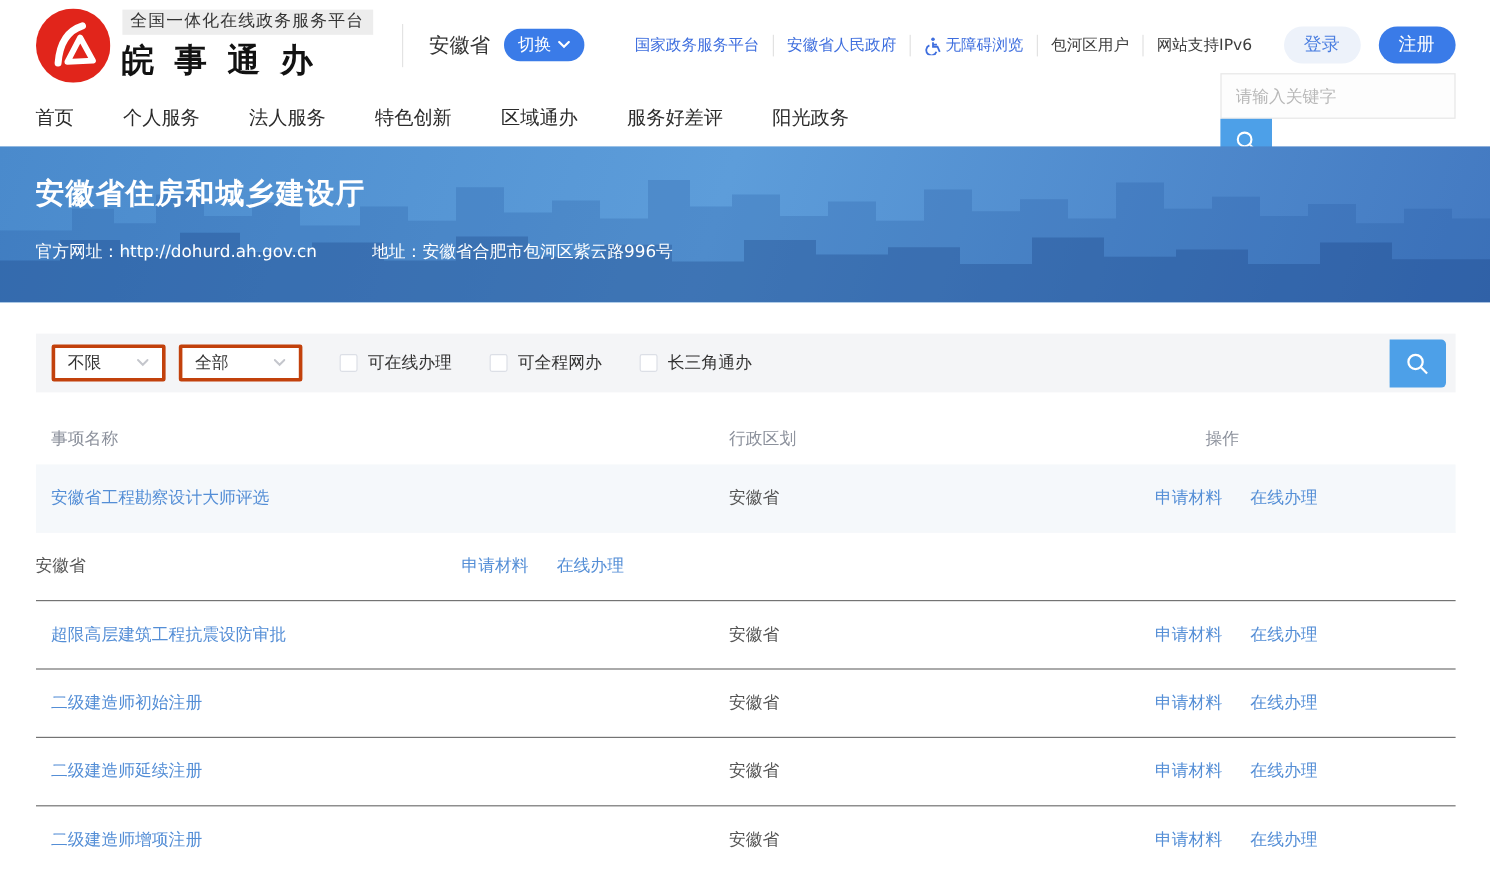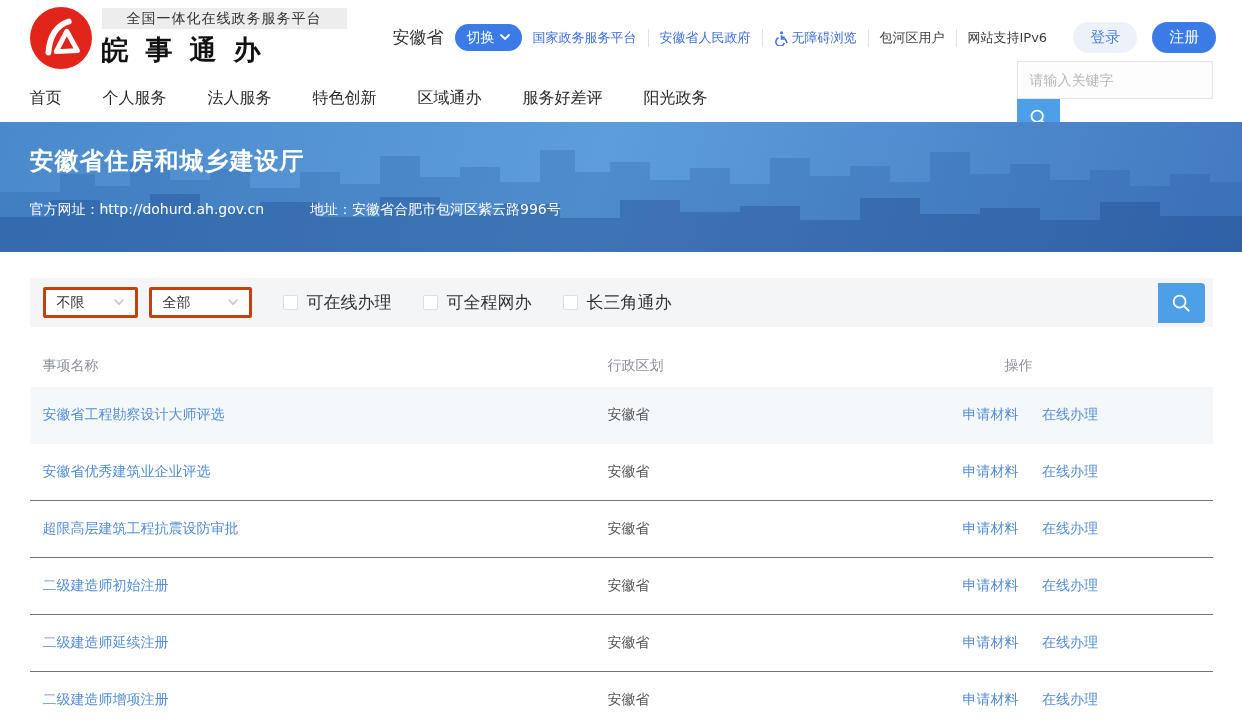--- a/index.html
+++ b/index.html
@@ -6,21 +6,21 @@
   html,body { width:1242px; height:727px; overflow:hidden; background:#fff;
     font-family:"DejaVu Sans","Liberation Sans",sans-serif; }
   .container { width:1183px; margin:0 auto; }
 
   
   .top-header { height:75px; }
   .top-header .container { display:flex; align-items:center; height:100%; }
   .logo { width:62px; height:62px; flex:0 0 62px; margin-right:10px; }
   .brand { display:flex; flex-direction:column; }
   .brand-badge { background:#ededed; color:#333; font-size:14px; line-height:21px;
-    padding:0 25px; letter-spacing:1px; white-space:nowrap; }
+    padding:0 7px; letter-spacing:1px; white-space:nowrap; }
   .brand-name { font-size:27px; font-weight:bold; color:#121212; letter-spacing:17px;
     margin-top:3px; white-space:nowrap; }
   .header-divider { width:1px; height:36px; background:#e3e3e3; margin:0 22px 0 24px; }
   .region-name { font-size:17px; color:#333; margin-right:11px; white-space:nowrap; }
   .switch-btn { background:#3a7be8; color:#fff; font-size:14px; height:27px;
     padding:0 12px; border-radius:14px; border:none; display:flex; align-items:center;
     gap:5px; cursor:pointer; white-space:nowrap; }
   .top-right { margin-left:auto; display:flex; align-items:center; font-size:13px; }
   .top-link { padding:0 11px; border-right:1px solid #e2e2e2; white-space:nowrap;
     text-decoration:none; color:#3e6ede; display:flex; align-items:center; gap:3px; }
@@ -57,21 +57,21 @@
     padding:0 8px 0 13px; }
   .dropdown { height:31px; background:#fff; border:3px solid #c2410c; border-radius:2px;
     display:flex; align-items:center; justify-content:space-between; padding:0 11px;
     font-size:14px; color:#333; cursor:pointer; }
   .dropdown.d1 { width:95px; margin-right:11px; }
   .dropdown.d2 { width:103px; }
   .checkbox-group { display:flex; align-items:center; gap:9px; margin-left:31px;
     cursor:pointer; }
   .checkbox { width:15px; height:15px; background:#fff; border:1px solid #dcdfe6;
     border-radius:2px; }
-  .checkbox-label { font-size:17px; color:#333; white-space:nowrap; }
+  .checkbox-label { font-size:14px; color:#333; white-space:nowrap; }
   .filter-search { margin-left:auto; display:flex; }
   .filter-search input { width:186px; height:40px; border:1px solid #ececec;
     border-right:none; border-radius:4px 0 0 4px; background:#fff; padding:0 13px;
     font-size:14px; outline:none; color:#333; }
   .filter-search input::placeholder { color:#c0c0c0; }
   .filter-search button { width:47px; height:40px; background:#4da0e8; border:none;
     border-radius:0 4px 4px 0; display:flex; align-items:center; justify-content:center;
     cursor:pointer; }
 
   
@@ -215,21 +215,20 @@
     <div class="table-row highlight">
       <div class="col-name"><a class="row-link">安徽省工程勘察设计大师评选</a></div>
       <div class="col-region"><span class="row-region">安徽省</span></div>
       <div class="col-action">
         <a class="action-link">申请材料</a>
         <a class="action-link">在线办理</a>
       </div>
     </div>
 
     <div class="table-row">
-      <div class="col-name"><a class="row-link">安徽省优秀建筑业企业评选</a></div>
       <div class="col-region"><span class="row-region">安徽省</span></div>
       <div class="col-action">
         <a class="action-link">申请材料</a>
         <a class="action-link">在线办理</a>
       </div>
     </div>
 
     <div class="table-row">
       <div class="col-name"><a class="row-link">超限高层建筑工程抗震设防审批</a></div>
       <div class="col-region"><span class="row-region">安徽省</span></div>

